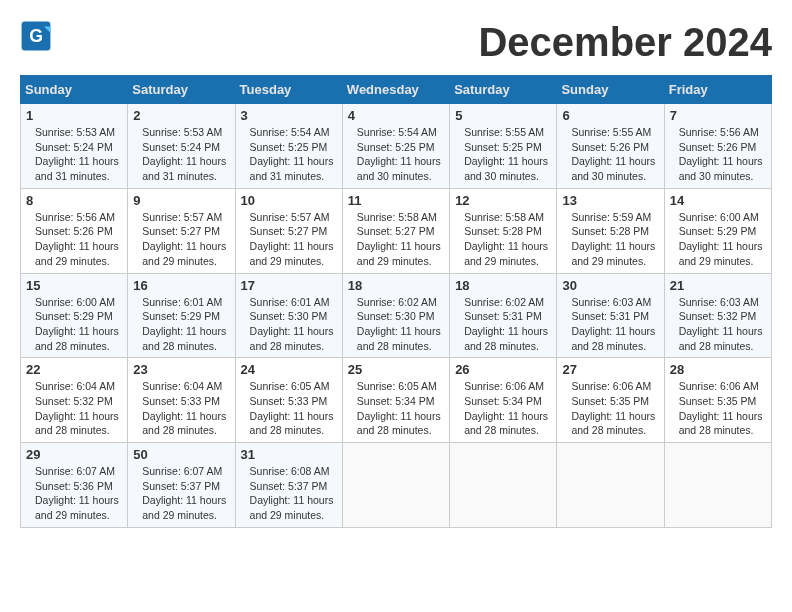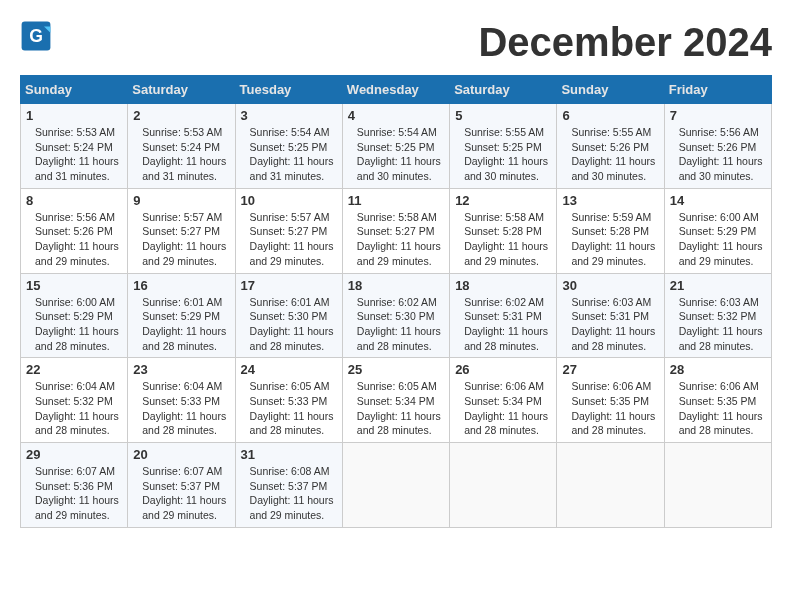--- a/index.html
+++ b/index.html
@@ -355,21 +355,21 @@
       <tr>
         <td>
     <span class="day-number">29</span>
     <div class="day-info">
       Sunrise: 6:07 AM<br>
       Sunset: 5:36 PM<br>
       Daylight: 11 hours and 29 minutes.
     </div>
   </td>
         <td>
-    <span class="day-number">20</span>
+    <span class="day-number">50</span>
     <div class="day-info">
       Sunrise: 6:07 AM<br>
       Sunset: 5:37 PM<br>
       Daylight: 11 hours and 29 minutes.
     </div>
   </td>
         <td>
     <span class="day-number">31</span>
     <div class="day-info">
       Sunrise: 6:08 AM<br>

